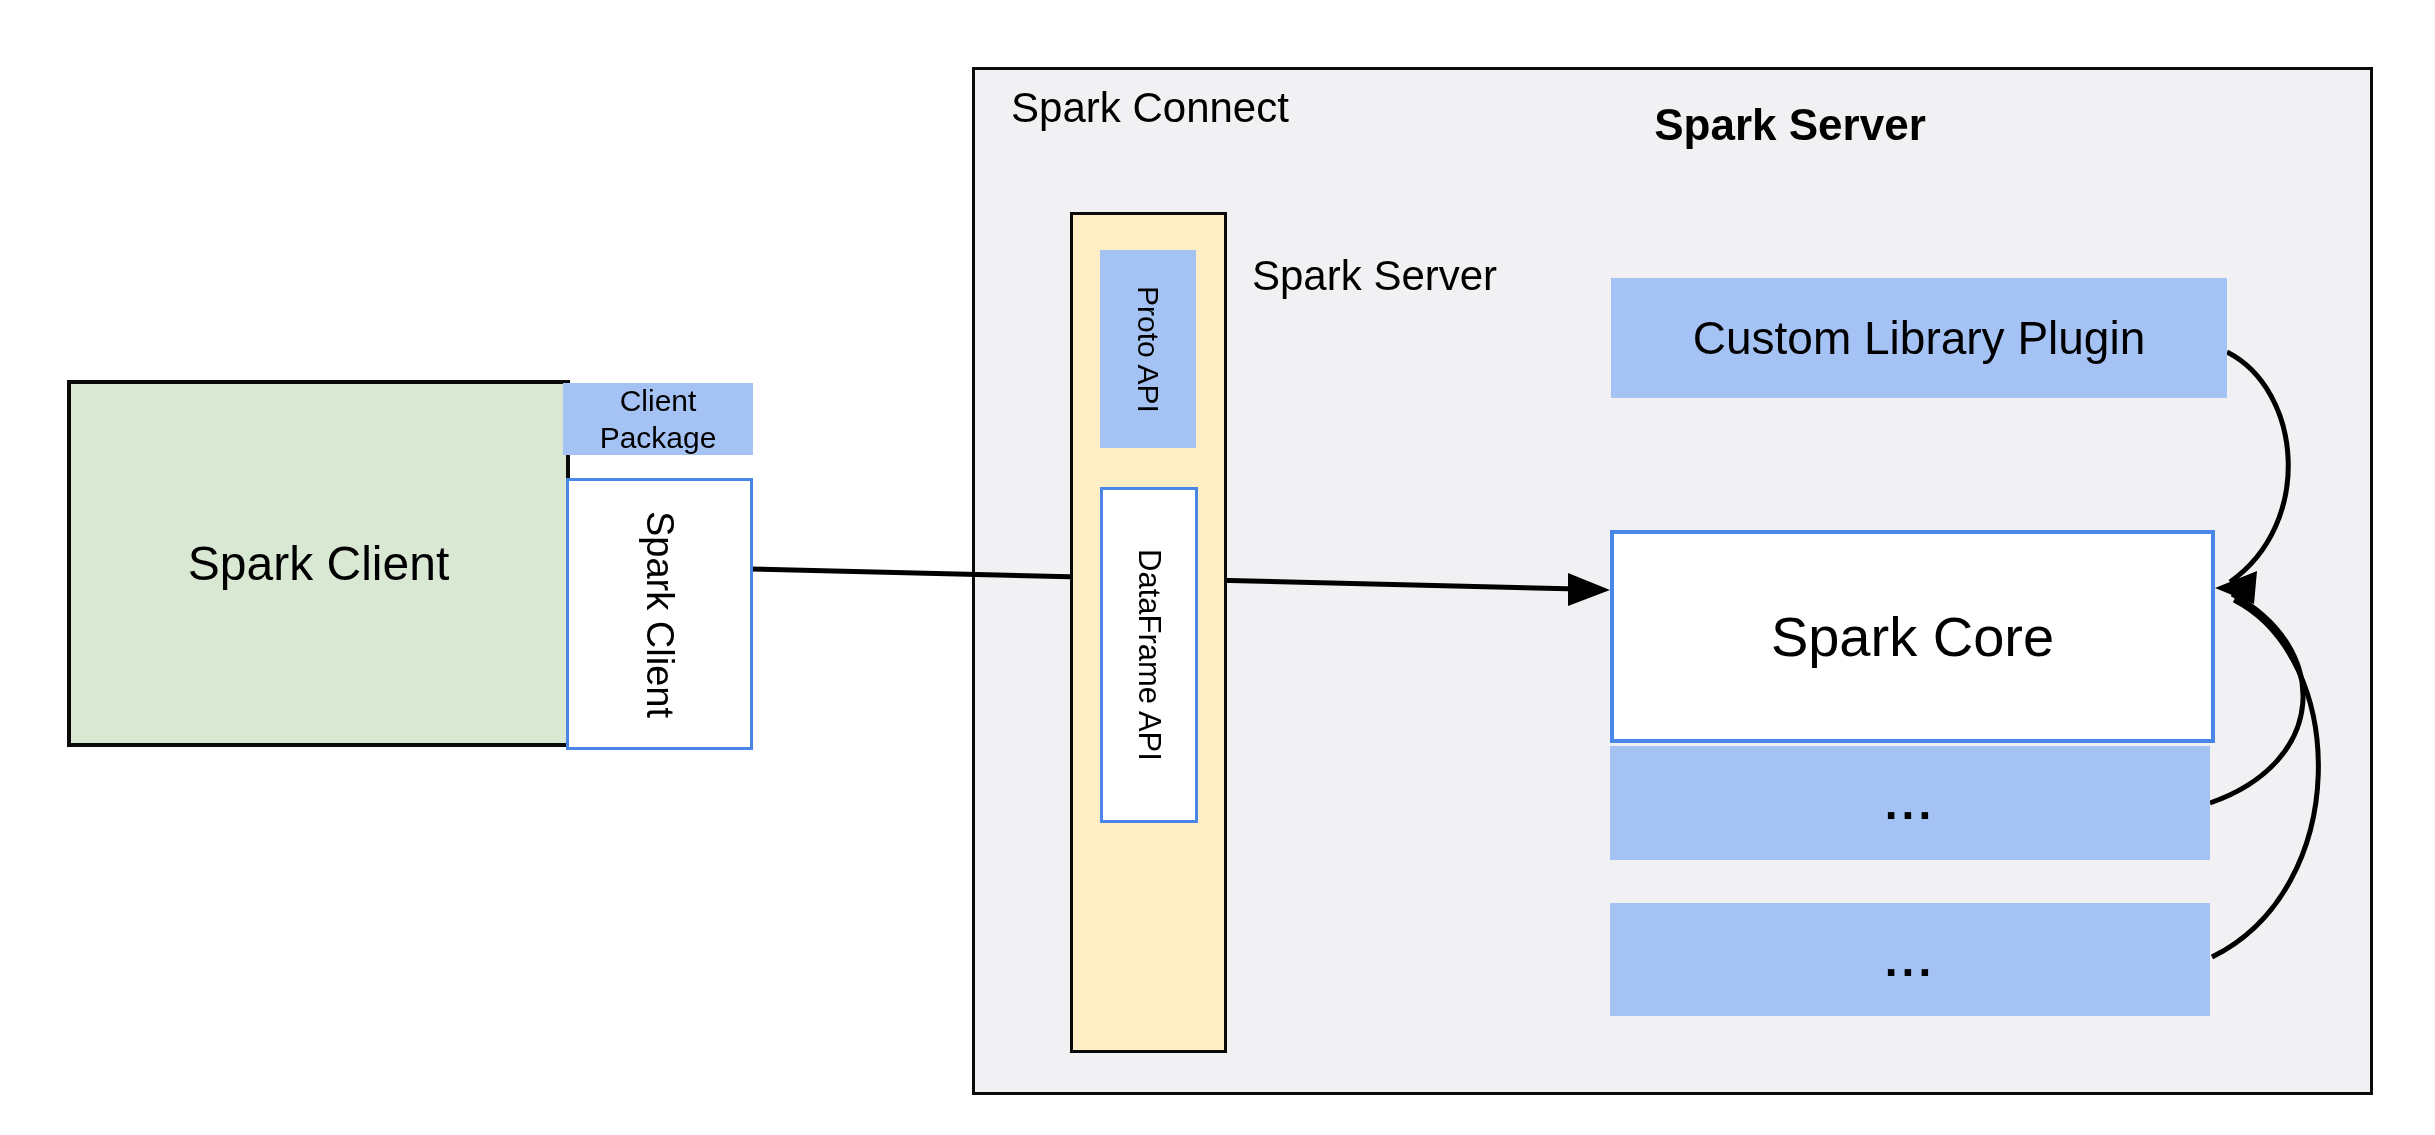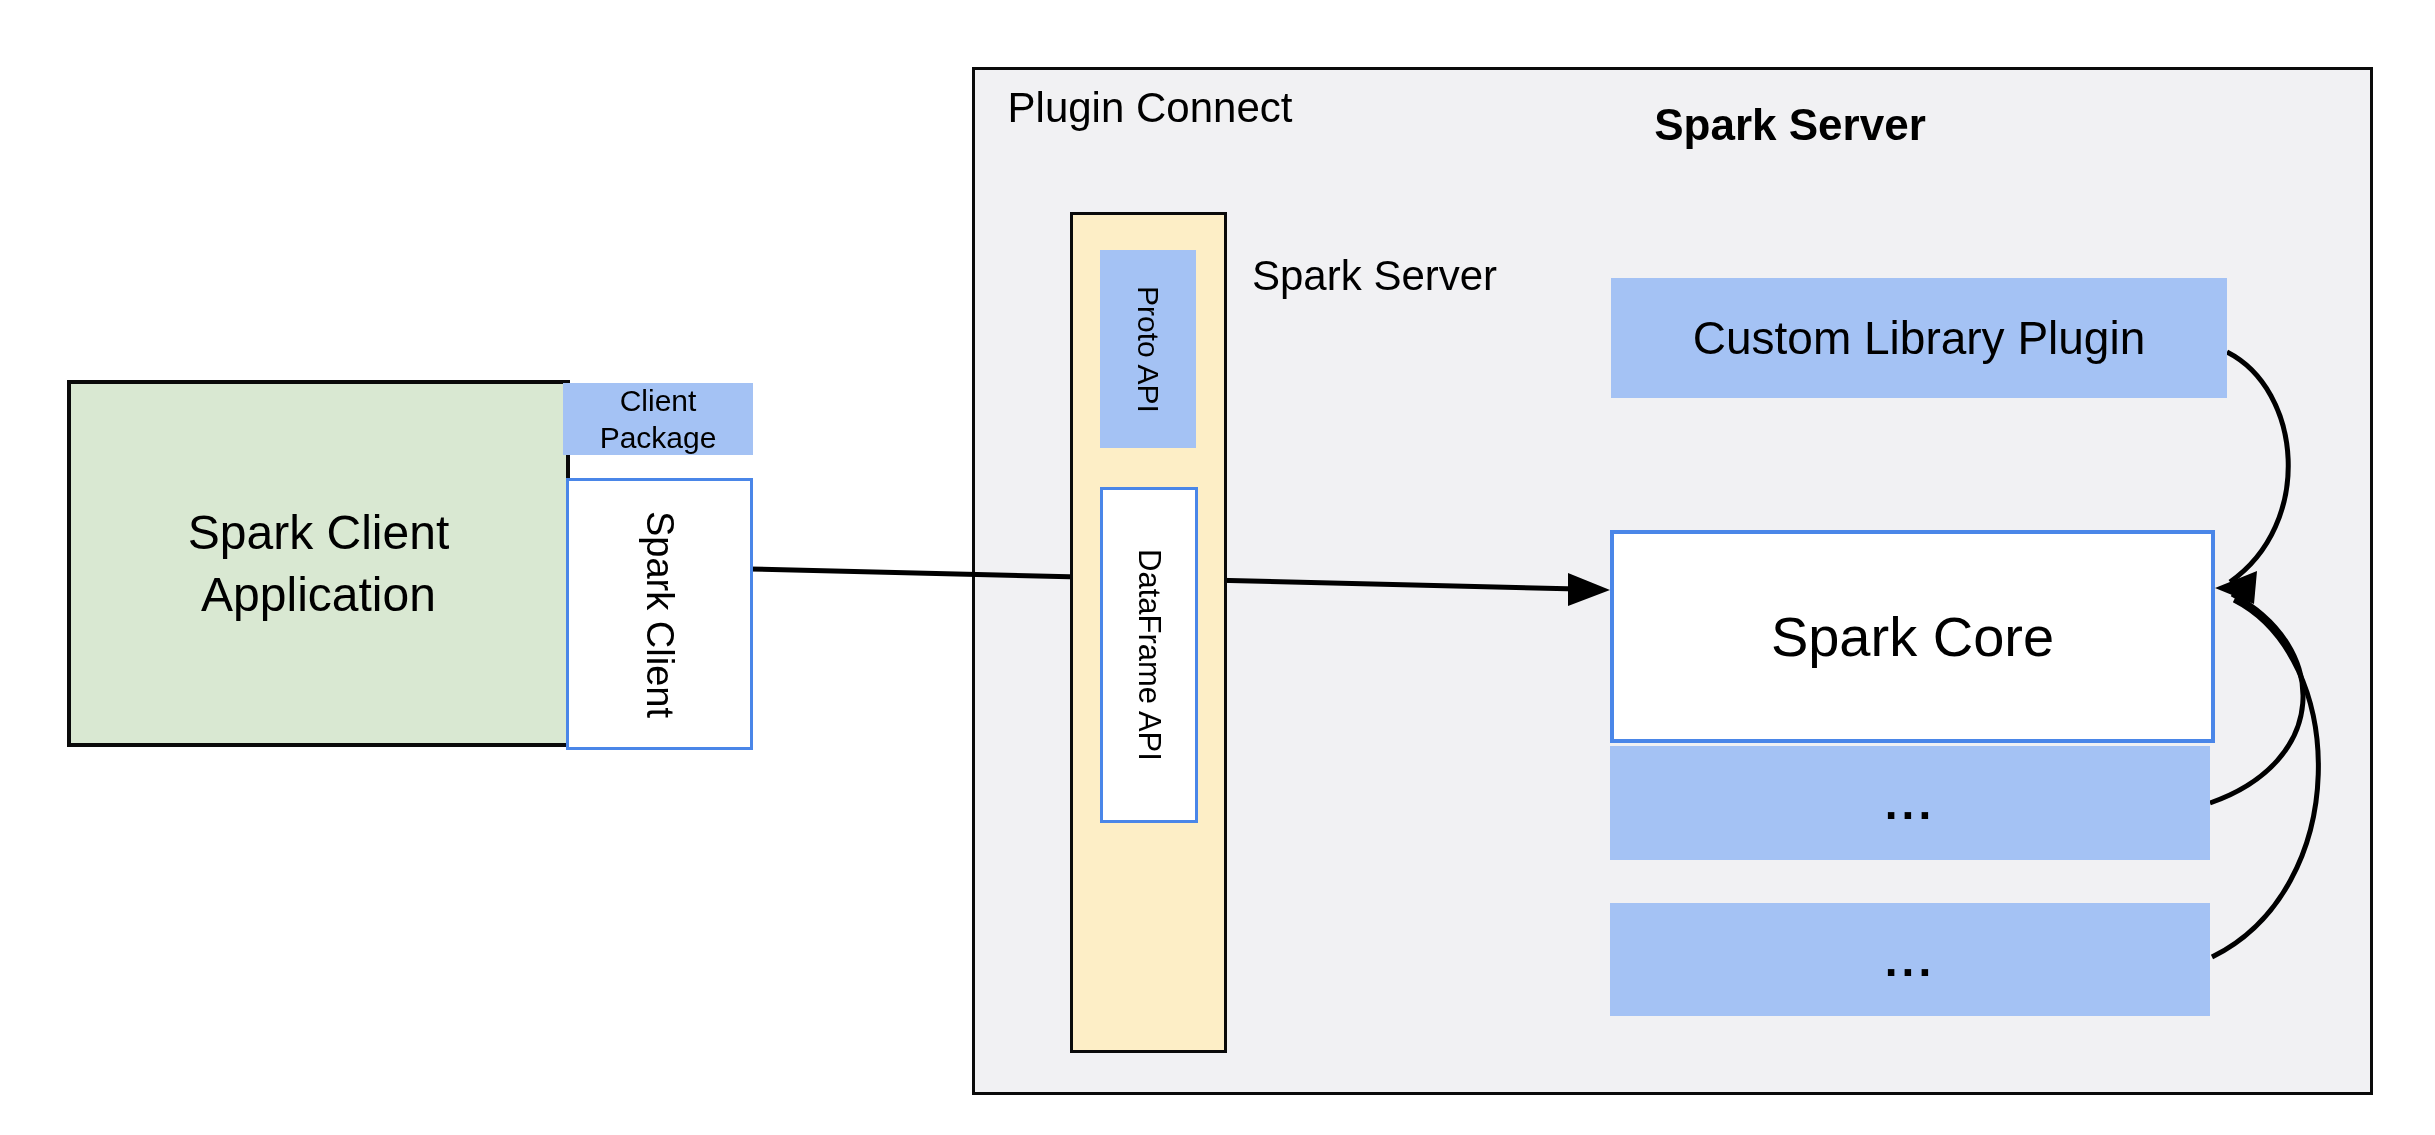--- a/index.html
+++ b/index.html
@@ -75,37 +75,36 @@
     <path d="M 2210 803 C 2328 762, 2332 648, 2232 594" fill="none" stroke="#000" stroke-width="5"></path>
 
     <path d="M 2212 957 C 2352 888, 2348 658, 2234 600" fill="none" stroke="#000" stroke-width="5"></path>
 
     <polygon points="2215,588 2257,571 2254,604" fill="#000"></polygon>
   </svg>
 
   <div class="box client-app z2">
     <div>
       <div>Spark Client</div>
-      <div>Application</div>
     </div>
   </div>
 
   <div class="box client-package z3">
     <div>
       <div>Client</div>
       <div>Package</div>
     </div>
   </div>
 
   <div class="box spark-client-box z3">
     <span class="vtext">Spark Client</span>
   </div>
 
   <div class="abs connect-api-label">
-    <div>Plugin Connect</div>
+    <div>Spark Connect</div>
   </div>
 
   <div class="box connect-lib z2"></div>
 
   <div class="box proto-box z3">
     <span class="vtext">Proto  API</span>
   </div>
 
   <div class="box dataframe-box z3">
     <span class="vtext">DataFrame API</span>

